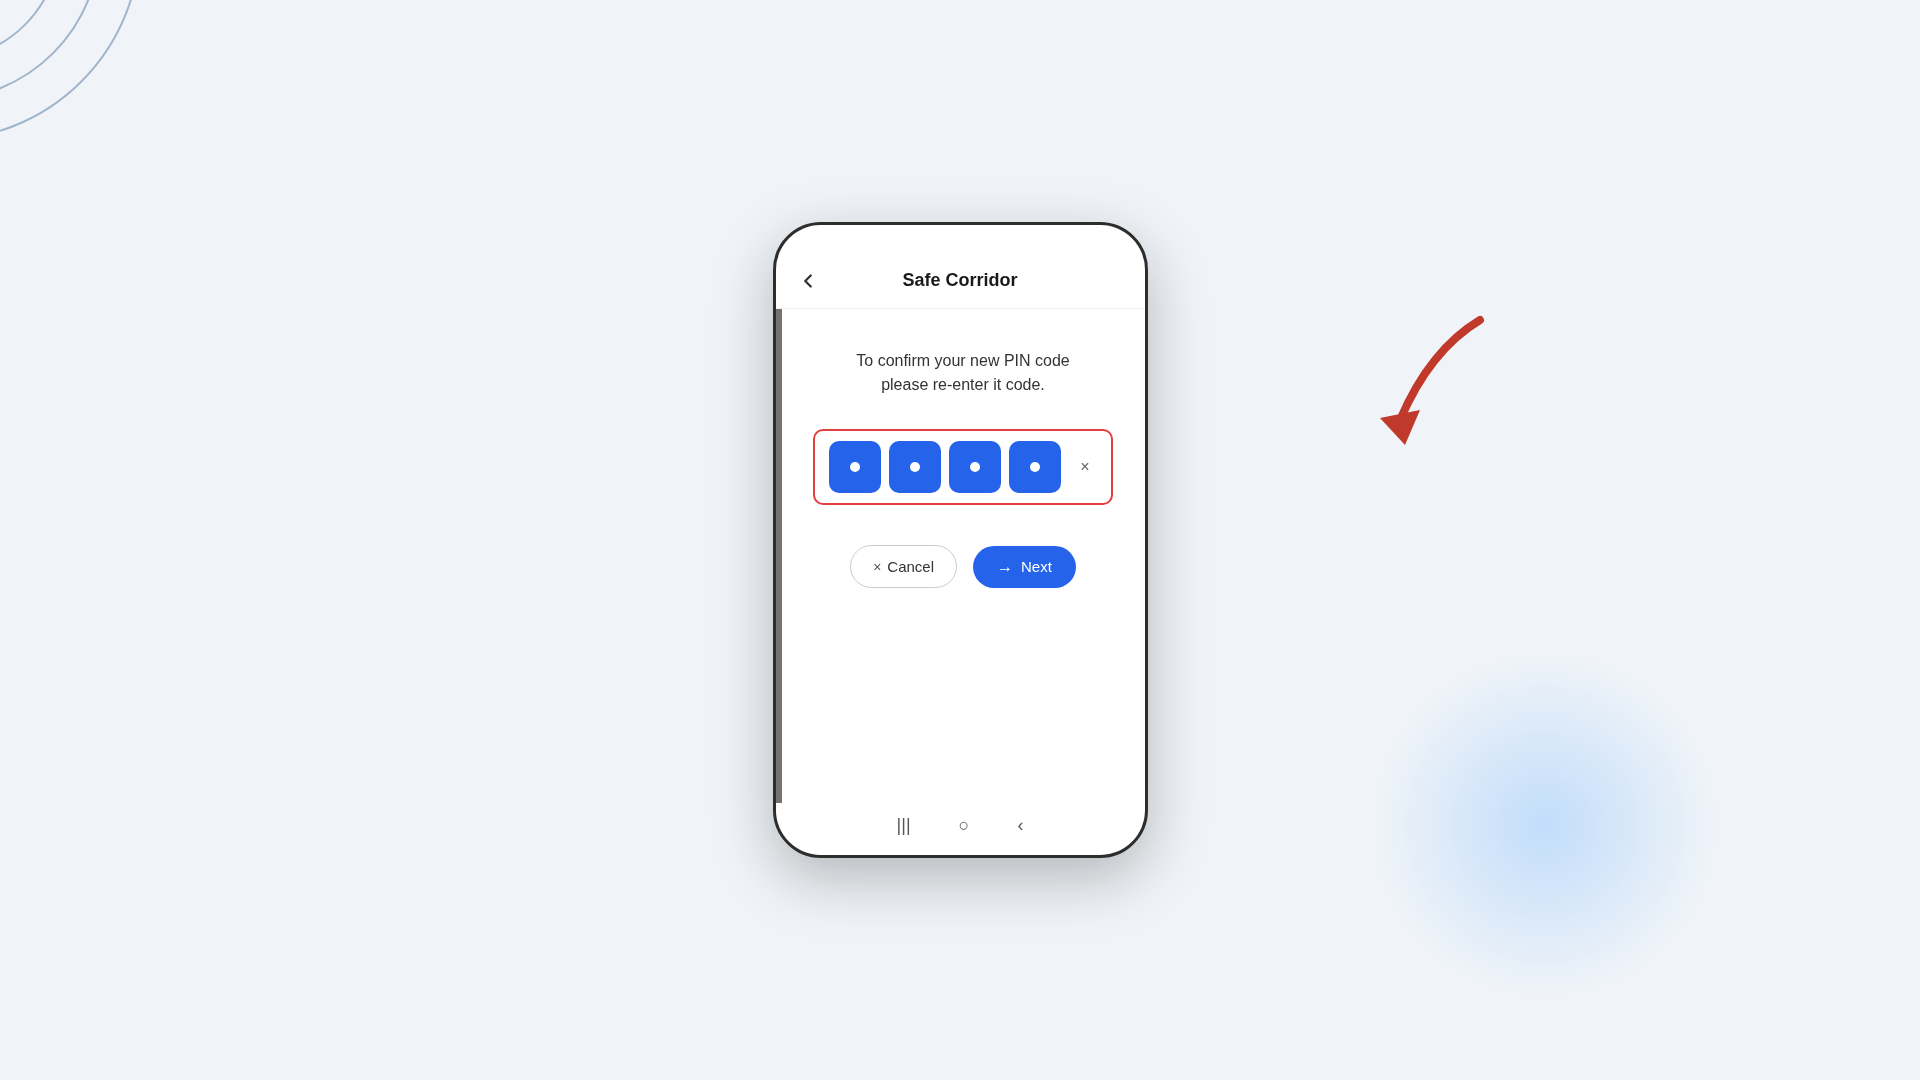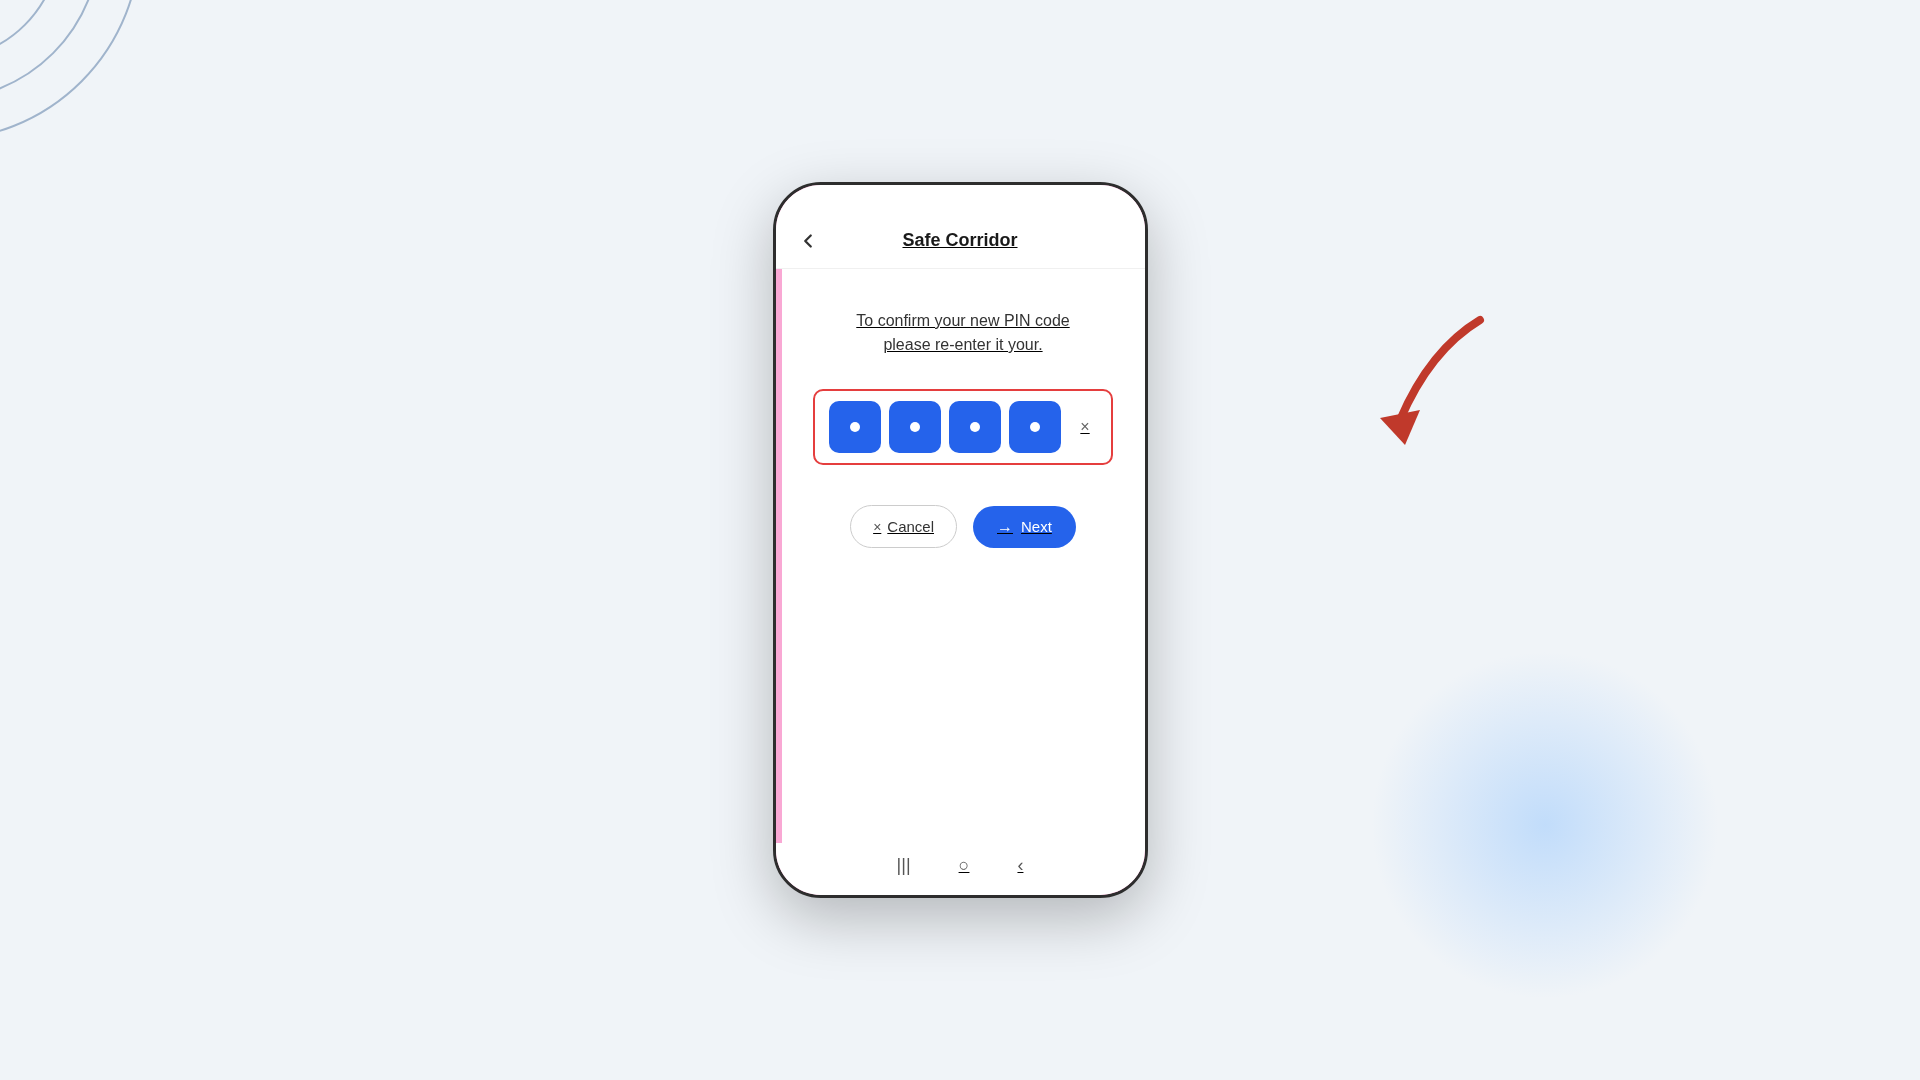--- a/index.html
+++ b/index.html
@@ -34,29 +34,28 @@
       width: 350px;
       height: 350px;
       background: radial-gradient(circle, rgba(147, 197, 253, 0.5) 0%, transparent 70%);
       pointer-events: none;
     }
 
     
     .phone-frame {
       position: relative;
       width: 375px;
-      height: 716px;
-      background: #f9a8d4;
+      height: 636px;
+      background: #737373;
       border-radius: 48px;
       border: 3px solid #2d2d2d;
       box-shadow: 0 20px 60px rgba(0,0,0,0.25);
       overflow: hidden;
       display: flex;
       flex-direction: column;
-      text-decoration: underline;
     }
 
     
     .phone-top-bar {
       height: 28px;
       background: #fff;
       display: flex;
       align-items: center;
       justify-content: center;
       flex-shrink: 0;
@@ -261,21 +260,21 @@
         <polyline points="15 18 9 12 15 6"></polyline>
       </svg>
     </div>
     <span class="app-title">Safe Corridor</span>
   </div>
 
   <div class="app-content">
 
     <p class="instruction-text">
       <span>To confirm your new PIN code</span><br>
-      <span>please re-enter it your.</span>
+      <span>please re-enter it code.</span>
     </p>
 
     <div class="pin-container">
       <div class="pin-dots">
         <div class="pin-box">
           <div class="pin-dot"></div>
         </div>
         <div class="pin-box">
           <div class="pin-dot"></div>
         </div>

